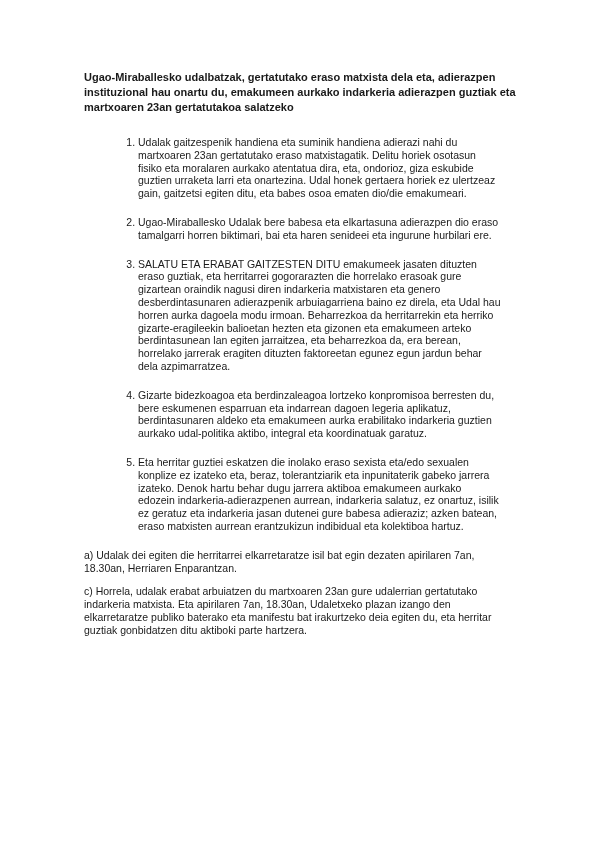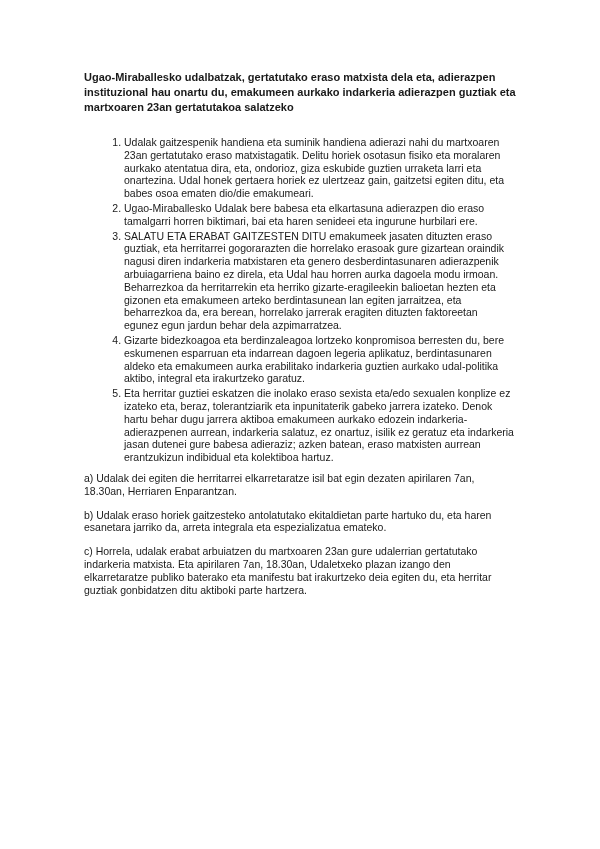--- a/index.html
+++ b/index.html
@@ -24,44 +24,43 @@
     font-weight: bold;
     font-size: 11px;
     line-height: 15px;
     margin: 0 0 21px 0;
   }
   ol.resolutions {
     margin: 0;
     padding: 0 0 0 38px;
   }
   ol.resolutions li {
-    margin: 2px;
+    margin: 16px;
     padding: 0;
   }
   .closing p {
     margin: 11px 0 0 0;
   }
   .closing p:first-child {
     margin-top: 8px;
   }
 </style>
 </head>
 <body>
 
 <div class="page">
 
   <p class="doc-title">Ugao-Miraballesko udalbatzak, gertatutako eraso matxista dela eta, adierazpen instituzional hau onartu du, emakumeen aurkako indarkeria adierazpen guztiak eta martxoaren 23an gertatutakoa salatzeko</p>
 
   <ol class="resolutions">
     <li>Udalak gaitzespenik handiena eta suminik handiena adierazi nahi du martxoaren 23an gertatutako eraso matxistagatik. Delitu horiek osotasun fisiko eta moralaren aurkako atentatua dira, eta, ondorioz, giza eskubide guztien urraketa larri eta onartezina. Udal honek gertaera horiek ez ulertzeaz gain, gaitzetsi egiten ditu, eta babes osoa ematen dio/die emakumeari.</li>
     <li>Ugao-Miraballesko Udalak bere babesa eta elkartasuna adierazpen dio eraso tamalgarri horren biktimari, bai eta haren senideei eta ingurune hurbilari ere.</li>
     <li>SALATU ETA ERABAT GAITZESTEN DITU emakumeek jasaten dituzten eraso guztiak, eta herritarrei gogorarazten die horrelako erasoak gure gizartean oraindik nagusi diren indarkeria matxistaren eta genero desberdintasunaren adierazpenik arbuiagarriena baino ez direla, eta Udal hau horren aurka dagoela modu irmoan. Beharrezkoa da herritarrekin eta herriko gizarte-eragileekin balioetan hezten eta gizonen eta emakumeen arteko berdintasunean lan egiten jarraitzea, eta beharrezkoa da, era berean, horrelako jarrerak eragiten dituzten faktoreetan egunez egun jardun behar dela azpimarratzea.</li>
-    <li>Gizarte bidezkoagoa eta berdinzaleagoa lortzeko konpromisoa berresten du, bere eskumenen esparruan eta indarrean dagoen legeria aplikatuz, berdintasunaren aldeko eta emakumeen aurka erabilitako indarkeria guztien aurkako udal-politika aktibo, integral eta irakurtzeko garatuz.</li>
+    <li>Gizarte bidezkoagoa eta berdinzaleagoa lortzeko konpromisoa berresten du, bere eskumenen esparruan eta indarrean dagoen legeria aplikatuz, berdintasunaren aldeko eta emakumeen aurka erabilitako indarkeria guztien aurkako udal-politika aktibo, integral eta koordinatuak garatuz.</li>
     <li>Eta herritar guztiei eskatzen die inolako eraso sexista eta/edo sexualen konplize ez izateko eta, beraz, tolerantziarik eta inpunitaterik gabeko jarrera izateko. Denok hartu behar dugu jarrera aktiboa emakumeen aurkako edozein indarkeria-adierazpenen aurrean, indarkeria salatuz, ez onartuz, isilik ez geratuz eta indarkeria jasan dutenei gure babesa adieraziz; azken batean, eraso matxisten aurrean erantzukizun indibidual eta kolektiboa hartuz.</li>
   </ol>
 
   <div class="closing">
     <p>a) Udalak dei egiten die herritarrei elkarretaratze isil bat egin dezaten apirilaren 7an, 18.30an, Herriaren Enparantzan.</p>
-    <p>b) Udalak eraso horiek gaitzesteko antolatutako ekitaldietan parte hartuko du, eta haren esanetara jarriko da, arreta integrala eta espezializatua emateko.</p>
     <p>c) Horrela, udalak erabat arbuiatzen du martxoaren 23an gure udalerrian gertatutako indarkeria matxista. Eta apirilaren 7an, 18.30an, Udaletxeko plazan izango den elkarretaratze publiko baterako eta manifestu bat irakurtzeko deia egiten du, eta herritar guztiak gonbidatzen ditu aktiboki parte hartzera.</p>
   </div>
 
 </div>
 
 </body></html>

